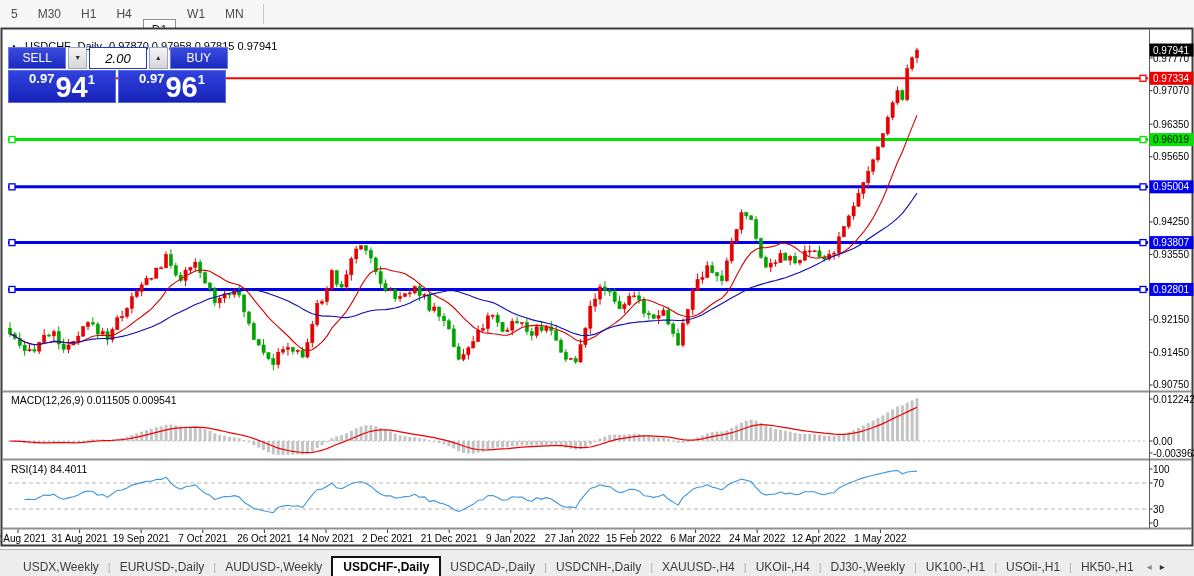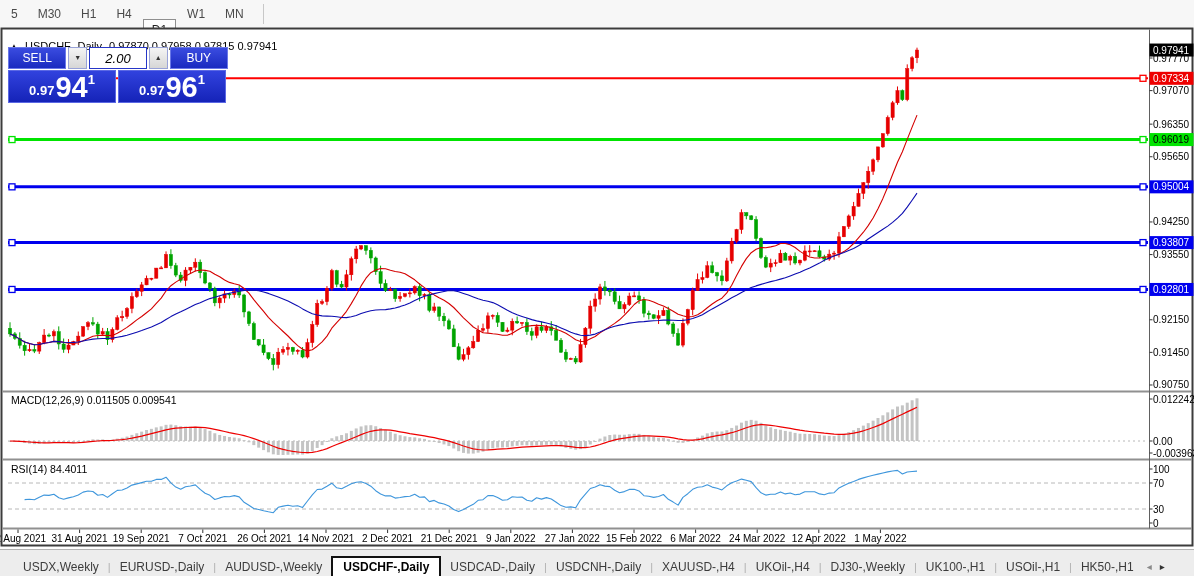--- a/index.html
+++ b/index.html
@@ -29,21 +29,21 @@
   .bluebtn { background:linear-gradient(#3a4ce0,#1a2ac0); color:#fff; border:1px solid #6a78e8;
     font-size:12px; width:60px; text-align:center; line-height:20px; cursor:default; font-family:inherit; }
   .spin { width:19px; background:linear-gradient(#f4f4f4,#d6d6d6); border:1px solid #98a2d8;
     font-size:7px; color:#333; text-align:center; line-height:20px; cursor:default; }
   #volbox { width:58px; height:22px; border:1px solid #2636c8; background:#fff; color:#000;
     font-size:13px; text-align:center; font-family:inherit;font-style:italic; }
   .row2 { display:flex; gap:2px; margin-top:1px; }
   .pricebox { width:108px; height:33px; background:linear-gradient(#3142de,#1523b8);
     border:1px solid #5b68e4; color:#fff; display:flex; align-items:flex-end;
     justify-content:center; padding-bottom:2px; }
-  .pb-small { font-size:13px; font-weight:bold; margin-right:1px; margin-bottom:2px; }
+  .pb-small { font-size:13px; font-weight:bold; margin-right:1px; margin-bottom:14px; }
   .pb-big  { font-size:29px; font-weight:bold; line-height:26px; }
   .pb-sup  { font-size:13px; font-weight:bold; align-self:flex-start; margin-top:1px; }
 
   
   #tabbar { position:absolute; left:0; top:549px; width:1194px; height:34px;
     background:#ededed; border-top:1px solid #b4b4b4; display:flex; align-items:center;
     padding-left:14px; }
   .tab { font-size:12px; color:#3c3c3c; padding:3px 9px; white-space:nowrap; cursor:default; }
   .tab.active { background:#fff; border:2px solid #111; color:#000; font-weight:bold; padding:2px 10px; }
   .tabsep { color:#b0b0b0; font-size:11px; }

